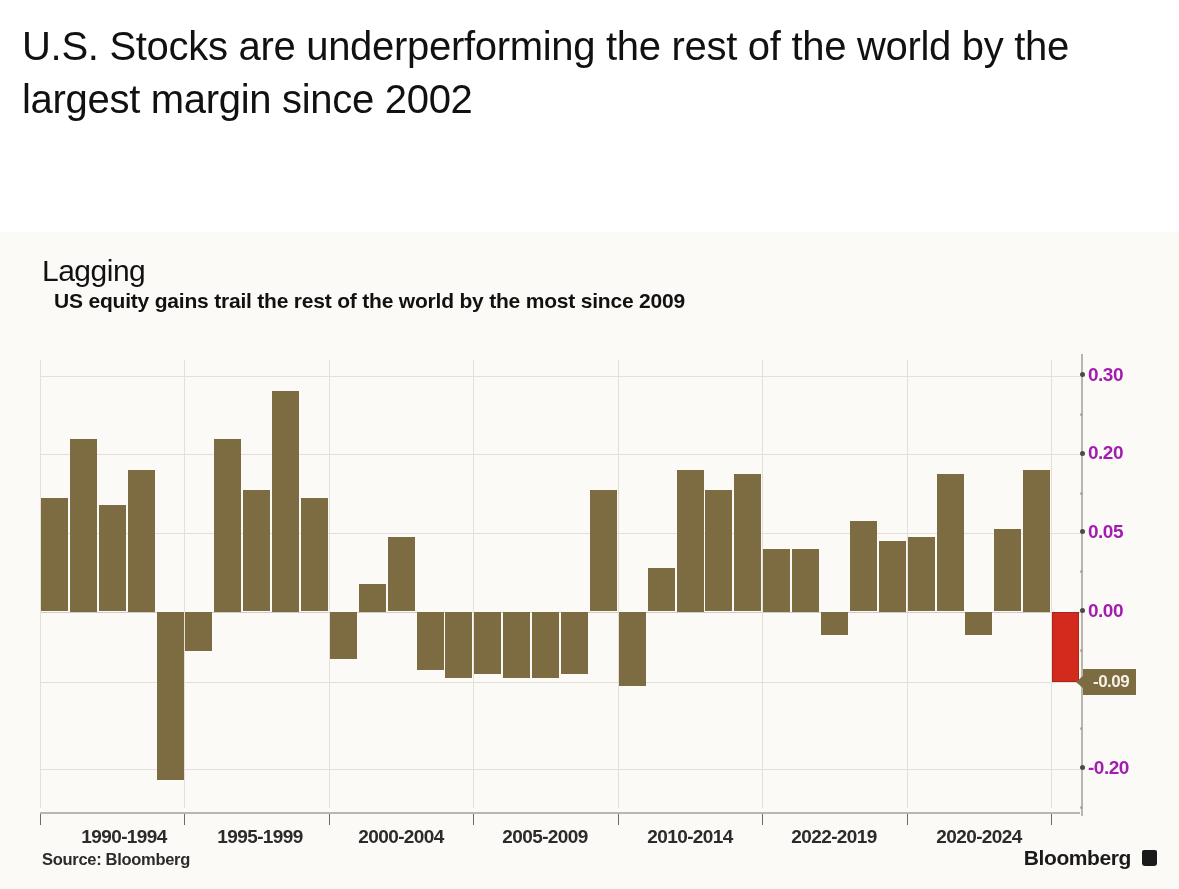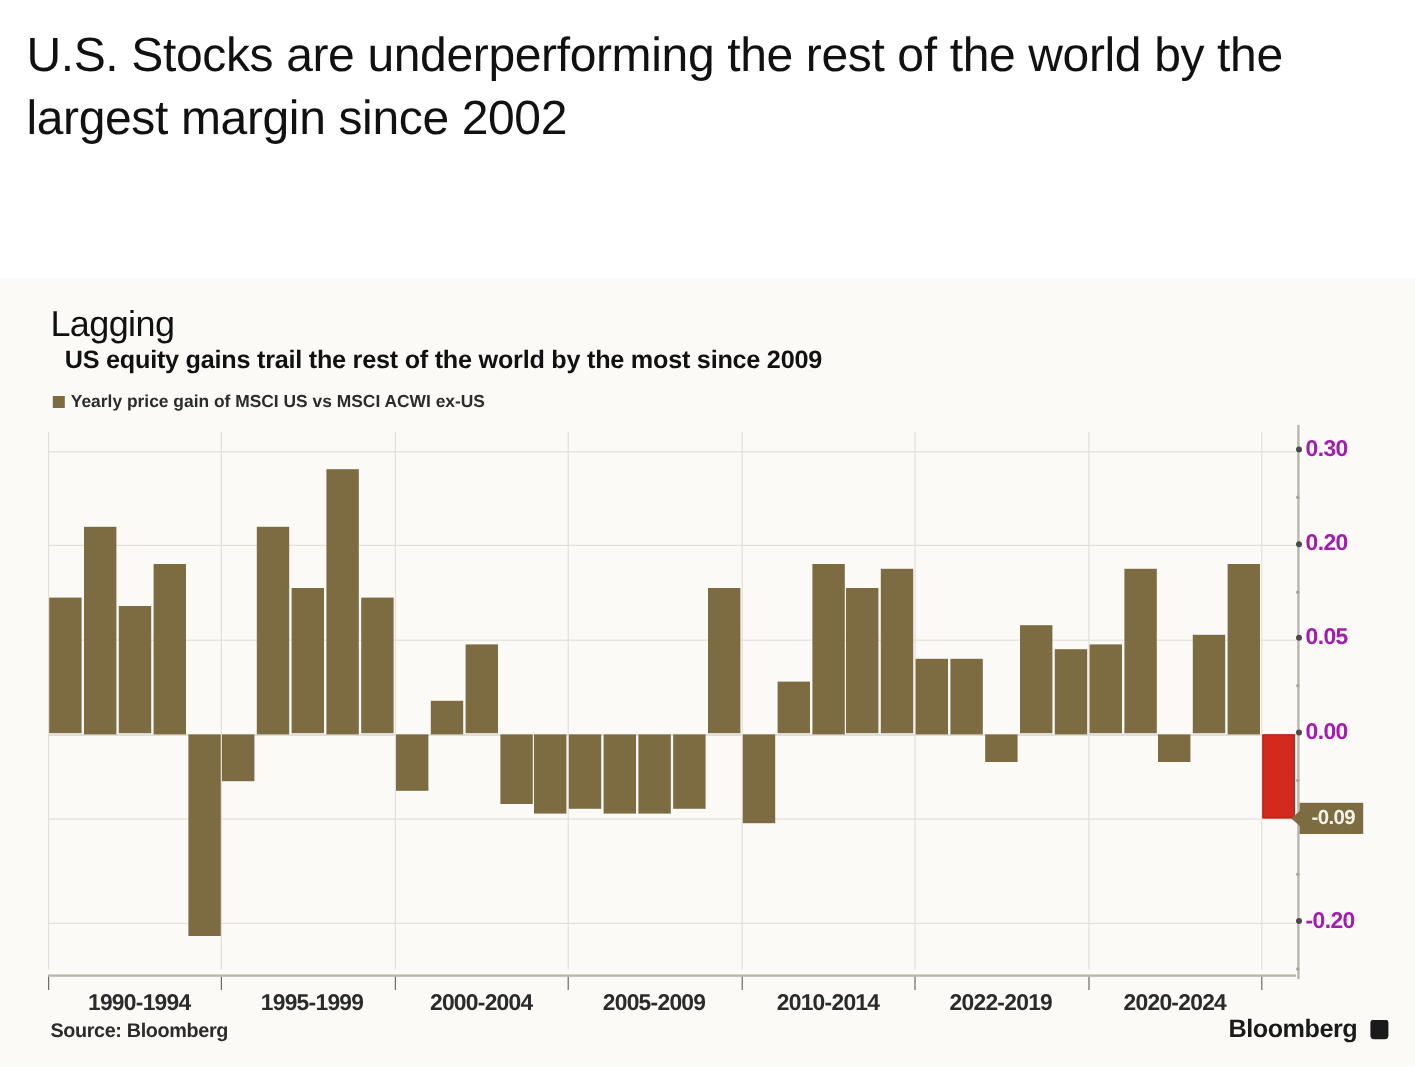--- a/index.html
+++ b/index.html
@@ -99,24 +99,20 @@
 </head>
 <body>
 
 <div id="headline">U.S. Stocks are underperforming the rest of the world by the largest margin since 2002</div>
 
 <div id="card">
 
   <div id="chart-title">Lagging</div>
   <div id="chart-subtitle">US equity gains trail the rest of the world by the most since 2009</div>
 
-  <div id="legend">
-    <span class="swatch"></span>
-    <span>Yearly price gain of MSCI US vs MSCI ACWI ex-US</span>
-  </div>
 
   <div id="plot">
       <div class="grid-h" style="top: 15.7193px;"></div>
       <div class="grid-h" style="top: 94.3158px;"></div>
       <div class="grid-h" style="top: 172.912px;"></div>
       <div class="zero-line" style="top: 251.509px;"></div>
       <div class="grid-h" style="top: 408.702px;"></div>
       <div class="grid-h" style="top: 322.246px;"></div>
       <div class="grid-v" style="left: 0px;"></div>
       <div class="grid-v" style="left: 144px;"></div>
@@ -203,21 +199,21 @@
       </div>
       <div class="ytick minor" style="top: 446px;">
         <span class="dot"></span>
       </div>
       <div id="badge" style="top: 309.246px;">-0.09</div>
     </div>
 
   <div id="xaxis">
     <div class="axline"></div>
   <div class="xsep" style="left: 0px;"></div>
-      <div class="xlabel" style="left: 4px; width: 144px;">1990-1994</div>
+      <div class="xlabel" style="left: 12px; width: 144px;">1990-1994</div>
       <div class="xsep" style="left: 144px;"></div>
       <div class="xlabel" style="left: 148px; width: 144px;">1995-1999</div>
       <div class="xsep" style="left: 289px;"></div>
       <div class="xlabel" style="left: 289px; width: 144px;">2000-2004</div>
       <div class="xsep" style="left: 433px;"></div>
       <div class="xlabel" style="left: 433px; width: 144px;">2005-2009</div>
       <div class="xsep" style="left: 578px;"></div>
       <div class="xlabel" style="left: 578px; width: 144px;">2010-2014</div>
       <div class="xsep" style="left: 722px;"></div>
       <div class="xlabel" style="left: 722px; width: 144px;">2022-2019</div>

